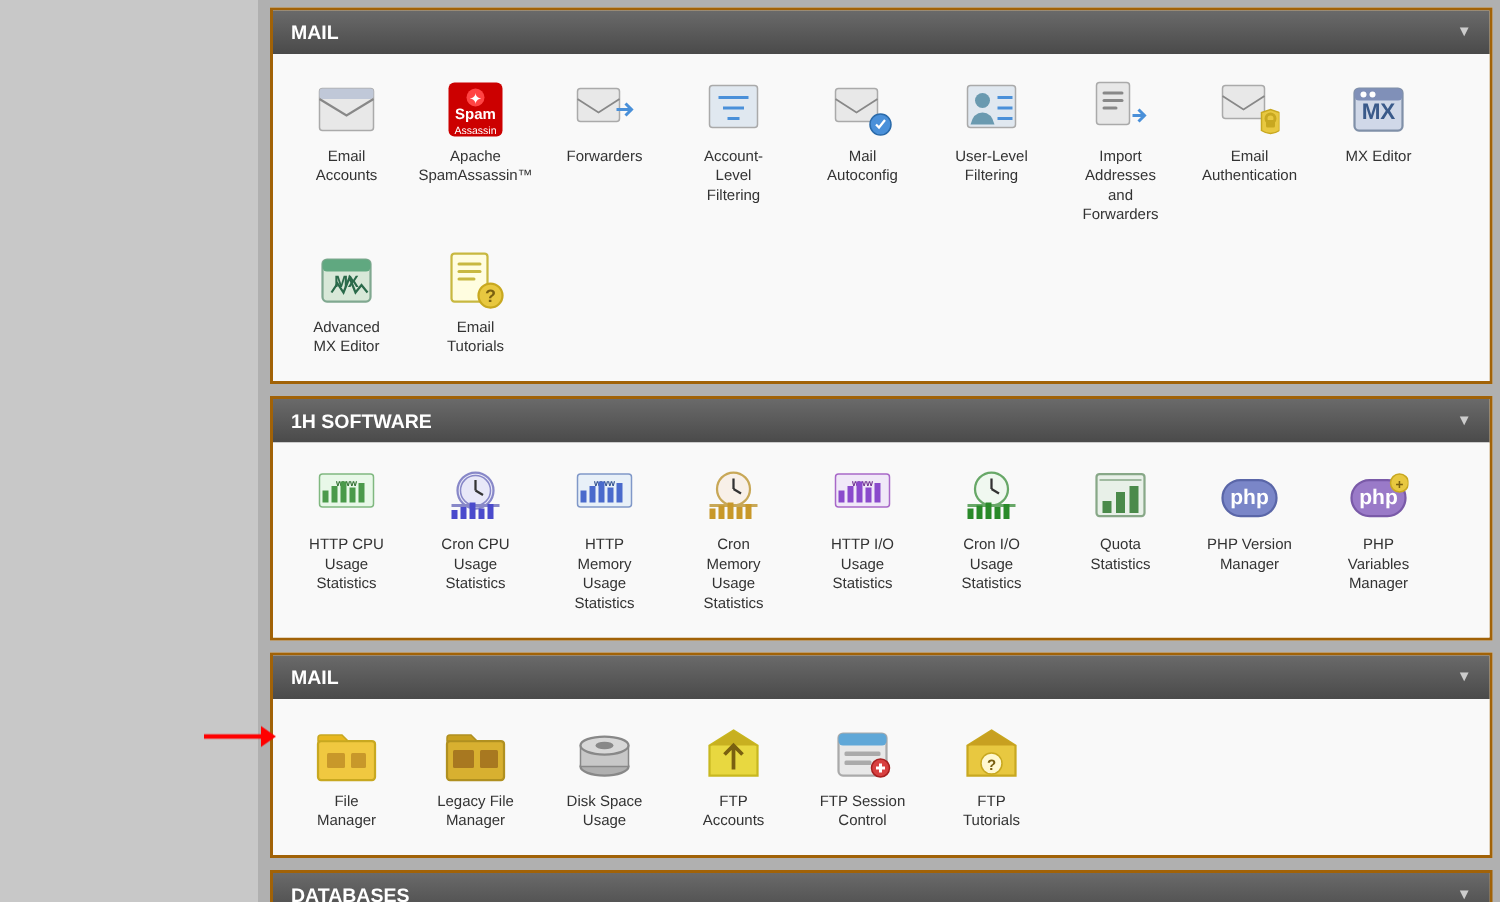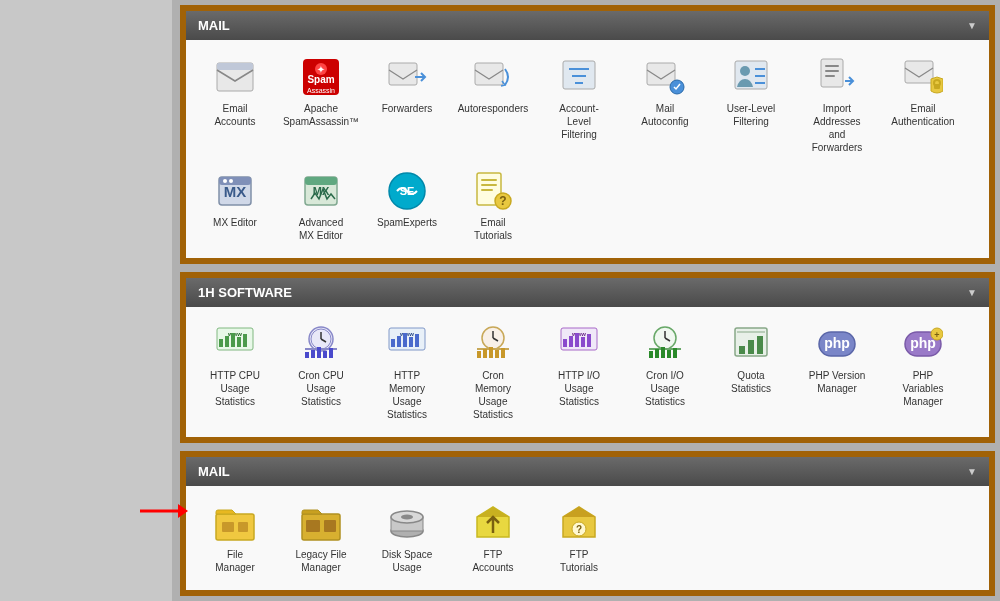--- a/index.html
+++ b/index.html
@@ -10,21 +10,21 @@
       color: #333;
       width: 1000px;
       min-height: 601px;
     }
     .main-content {
       margin-left: 175px;
       padding: 5px;
     }
     .section {
       margin-bottom: 8px;
-      border: 6px solid #a16207;
+      border: 2px solid #a16207;
       background: #f5f5f5;
     }
     .section-header {
       background: linear-gradient(to bottom, #6a6a6a, #4a4a4a);
       color: white;
       font-weight: bold;
       font-size: 13px;
       padding: 7px 12px;
       display: flex;
       justify-content: space-between;
@@ -124,31 +124,20 @@
         <div class="icon-img">
           <svg width="40" height="36" viewBox="0 0 40 36">
             <rect x="2" y="4" width="28" height="22" rx="2" fill="#e8e8e8" stroke="#aaa" stroke-width="1"></rect>
             <path d="M2 11 L16 20 L30 11" stroke="#888" stroke-width="1.2" fill="none"></path>
             <path d="M28 18 L38 18 M34 14 L38 18 L34 22" stroke="#4a90d9" stroke-width="2" fill="none"></path>
           </svg>
         </div>
         <span class="icon-label">Forwarders</span>
       </div>
 
-      <div class="icon-item">
-        <div class="icon-img">
-          <svg width="40" height="36" viewBox="0 0 40 36">
-            <rect x="2" y="4" width="28" height="22" rx="2" fill="#e8e8e8" stroke="#aaa" stroke-width="1"></rect>
-            <path d="M2 11 L16 20 L30 11" stroke="#888" stroke-width="1.2" fill="none"></path>
-            <path d="M32 10 Q38 18 32 26" stroke="#4a90d9" stroke-width="2" fill="none"></path>
-            <path d="M29 22 L32 26 L28 27" stroke="#4a90d9" stroke-width="1.5" fill="none"></path>
-          </svg>
-        </div>
-        <span class="icon-label">Autoresponders</span>
-      </div>
 
 
       <div class="icon-item">
         <div class="icon-img">
           <svg width="40" height="36" viewBox="0 0 40 36">
             <rect x="4" y="2" width="32" height="28" rx="2" fill="#e0e8f0" stroke="#aaa" stroke-width="1"></rect>
             <line x1="10" y1="10" x2="30" y2="10" stroke="#4a90d9" stroke-width="2"></line>
             <line x1="13" y1="17" x2="27" y2="17" stroke="#4a90d9" stroke-width="2"></line>
             <line x1="16" y1="24" x2="24" y2="24" stroke="#4a90d9" stroke-width="2"></line>
           </svg>
@@ -226,30 +215,20 @@
           <svg width="40" height="40" viewBox="0 0 40 40">
             <rect x="4" y="6" width="32" height="28" rx="3" fill="#d8e8d8" stroke="#80a890" stroke-width="1.5"></rect>
             <text x="20" y="24" text-anchor="middle" fill="#2a6a4a" font-size="11" font-weight="bold">MX</text>
             <rect x="4" y="6" width="32" height="8" rx="3" fill="#60a880"></rect>
             <path d="M10 28 L14 22 L18 28 L22 18 L26 28 L30 23 L34 28" stroke="#2a6a4a" stroke-width="1.5" fill="none"></path>
           </svg>
         </div>
         <span class="icon-label">Advanced<br>MX Editor</span>
       </div>
 
-      <div class="icon-item">
-        <div class="icon-img">
-          <svg width="40" height="40" viewBox="0 0 40 40">
-            <circle cx="20" cy="20" r="18" fill="#00aacc" stroke="#0088aa" stroke-width="1.5"></circle>
-            <text x="20" y="24" text-anchor="middle" fill="white" font-size="11" font-weight="bold">SE</text>
-            <path d="M10 20 Q15 14 20 20 Q25 26 30 20" stroke="white" stroke-width="2" fill="none"></path>
-          </svg>
-        </div>
-        <span class="icon-label">SpamExperts</span>
-      </div>
 
       <div class="icon-item">
         <div class="icon-img">
           <svg width="40" height="40" viewBox="0 0 40 40">
             <rect x="4" y="2" width="24" height="32" rx="2" fill="#fffde0" stroke="#c8b840" stroke-width="1.5"></rect>
             <rect x="8" y="8" width="16" height="2" rx="1" fill="#c8b840"></rect>
             <rect x="8" y="13" width="16" height="2" rx="1" fill="#c8b840"></rect>
             <rect x="8" y="18" width="12" height="2" rx="1" fill="#c8b840"></rect>
             <circle cx="30" cy="30" r="8" fill="#e8c840" stroke="#c8a820" stroke-width="1.5"></circle>
             <text x="30" y="34" text-anchor="middle" fill="#7a6010" font-size="12" font-weight="bold">?</text>
@@ -457,20 +436,33 @@
         <div class="icon-img">
           <svg width="40" height="40" viewBox="0 0 40 40">
             <polygon points="20,4 36,14 36,34 4,34 4,14" fill="#e8d840" stroke="#c8b820" stroke-width="1.5"></polygon>
             <polygon points="20,4 36,14 4,14" fill="#c8b020"></polygon>
             <path d="M14 20 L20 14 L26 20 M20 14 L20 30" stroke="#7a6010" stroke-width="2.5" fill="none"></path>
           </svg>
         </div>
         <span class="icon-label">FTP<br>Accounts</span>
       </div>
 
+      <div class="icon-item">
+        <div class="icon-img">
+          <svg width="40" height="40" viewBox="0 0 40 40">
+            <rect x="4" y="6" width="32" height="28" rx="3" fill="#e8e8e8" stroke="#aaa" stroke-width="1.5"></rect>
+            <rect x="4" y="6" width="32" height="8" rx="3" fill="#60a8d8"></rect>
+            <rect x="8" y="18" width="24" height="3" rx="1" fill="#aaa"></rect>
+            <rect x="8" y="24" width="18" height="3" rx="1" fill="#aaa"></rect>
+            <circle cx="32" cy="29" r="6" fill="#d84040" stroke="#a82020" stroke-width="1"></circle>
+            <path d="M29 29 L35 29 M32 26 L32 32" stroke="white" stroke-width="2"></path>
+          </svg>
+        </div>
+        <span class="icon-label">FTP Session<br>Control</span>
+      </div>
 
       <div class="icon-item">
         <div class="icon-img">
           <svg width="40" height="40" viewBox="0 0 40 40">
             <polygon points="20,4 36,14 36,34 4,34 4,14" fill="#e8c840" stroke="#c8a820" stroke-width="1.5"></polygon>
             <polygon points="20,4 36,14 4,14" fill="#c8a020"></polygon>
             <circle cx="20" cy="26" r="7" fill="#fff8d0" stroke="#c8a820" stroke-width="1"></circle>
             <text x="20" y="30" text-anchor="middle" fill="#7a6010" font-size="10" font-weight="bold">?</text>
           </svg>
         </div>

